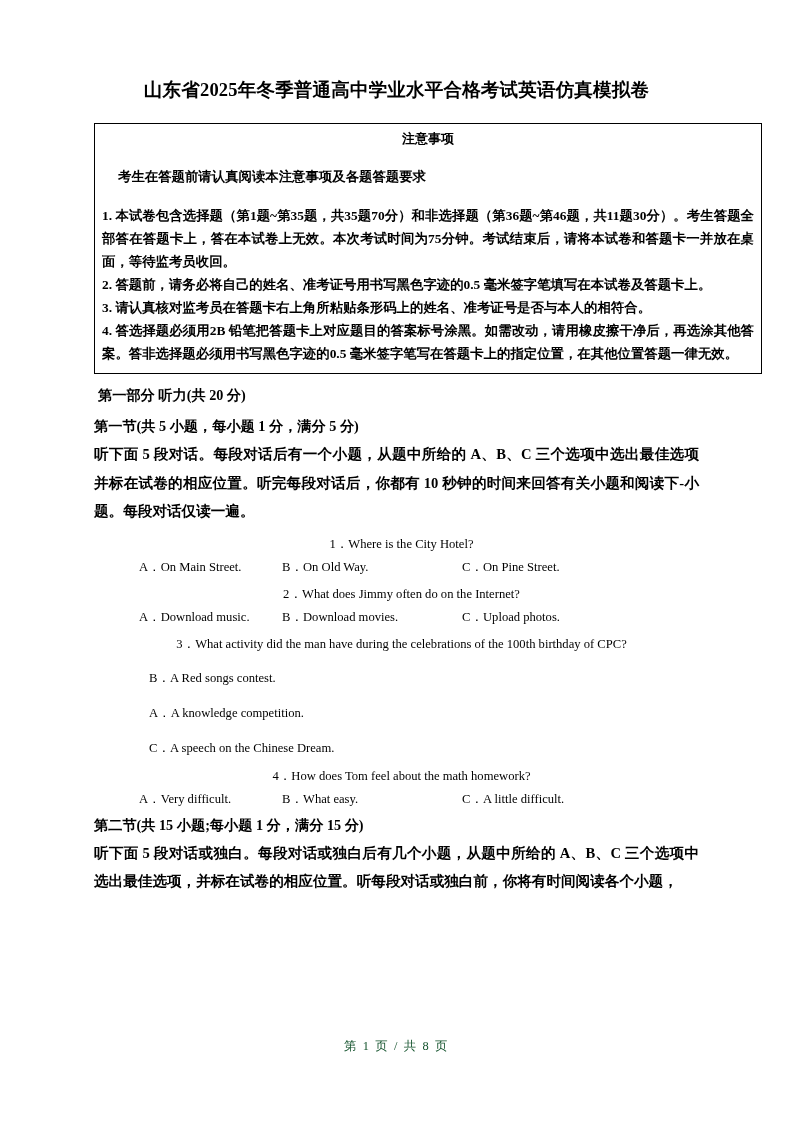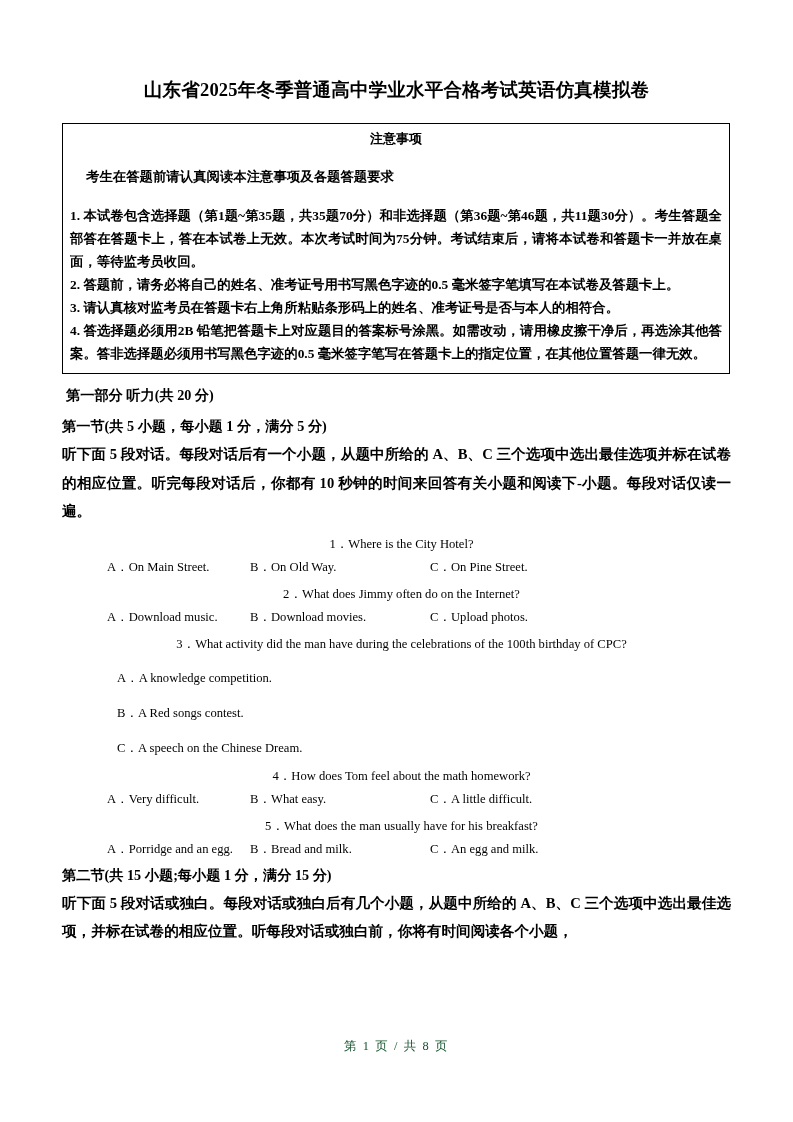--- a/index.html
+++ b/index.html
@@ -16,21 +16,21 @@
     overflow: hidden;
   }
 
   .page {
     position: absolute;
     left: 0;
     top: 0;
     width: 793px;
     height: 1122px;
     box-sizing: border-box;
-    padding: 0 62px;
+    padding: 0 94px;
   }
 
   
   .doc-title {
     text-align: center;
     font-size: 18.5px;
     font-weight: bold;
     letter-spacing: 0.2px;
     margin: 0;
     padding-top: 78px;
@@ -183,43 +183,35 @@
     <div class="q-options-row">
       <span class="opt col-a">A．Download music.</span>
       <span class="opt col-b">B．Download movies.</span>
       <span class="opt col-c">C．Upload photos.</span>
     </div>
   </div>
 
   <div class="q-block tight">
     <p class="q-stem">3．What activity did the man have during the celebrations of the 100th birthday of CPC?</p>
     <div class="q-options-stack">
+      <p class="opt-stacked">B．A Red songs contest.</p>
       <p class="opt-stacked">A．A knowledge competition.</p>
-      <p class="opt-stacked">B．A Red songs contest.</p>
       <p class="opt-stacked">C．A speech on the Chinese Dream.</p>
     </div>
   </div>
 
   <div class="q-block">
     <p class="q-stem">4．How does Tom feel about the math homework?</p>
     <div class="q-options-row">
       <span class="opt col-a">A．Very difficult.</span>
       <span class="opt col-b">B．What easy.</span>
       <span class="opt col-c">C．A little difficult.</span>
     </div>
   </div>
 
-  <div class="q-block tight">
-    <p class="q-stem">5．What does the man usually have for his breakfast?</p>
-    <div class="q-options-row">
-      <span class="opt col-a">A．Porridge and an egg.</span>
-      <span class="opt col-b">B．Bread and milk.</span>
-      <span class="opt col-c">C．An egg and milk.</span>
-    </div>
-  </div>
 
   <p class="section-heading">第二节(共 15 小题;每小题 1 分，满分 15 分)</p>
 
   <p class="section-directions">听下面 5 段对话或独白。每段对话或独白后有几个小题，从题中所给的 A、B、C 三个选项中选出最佳选项，并标在试卷的相应位置。听每段对话或独白前，你将有时间阅读各个小题，</p>
 
 </div>
 
 <div class="footer">第 1 页 / 共 8 页</div>
 
 </body></html>

